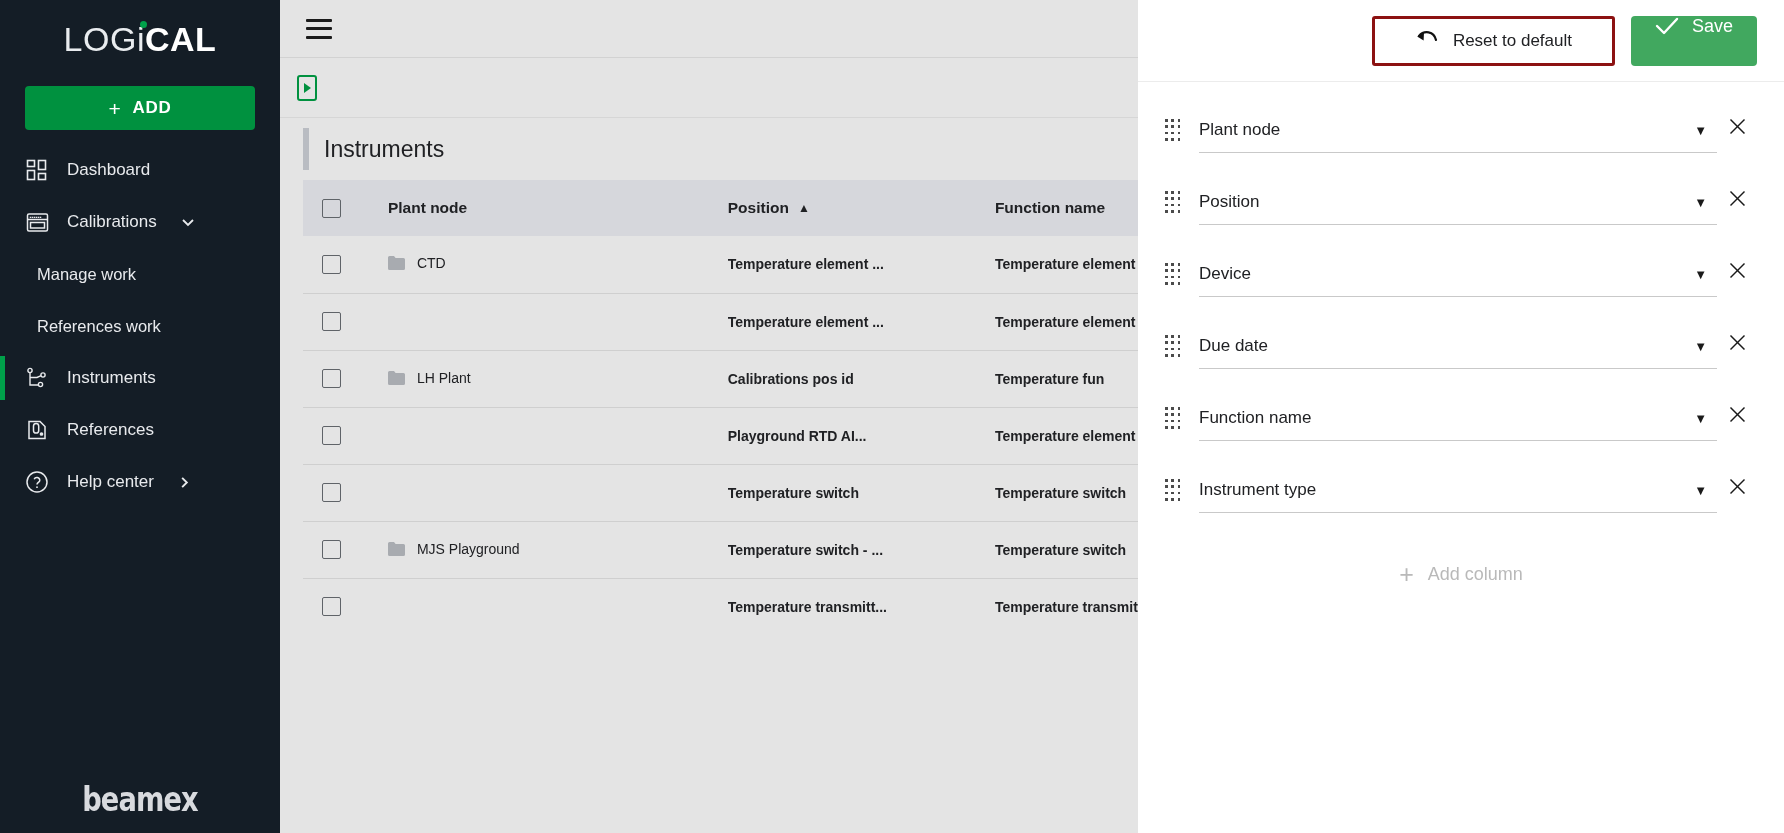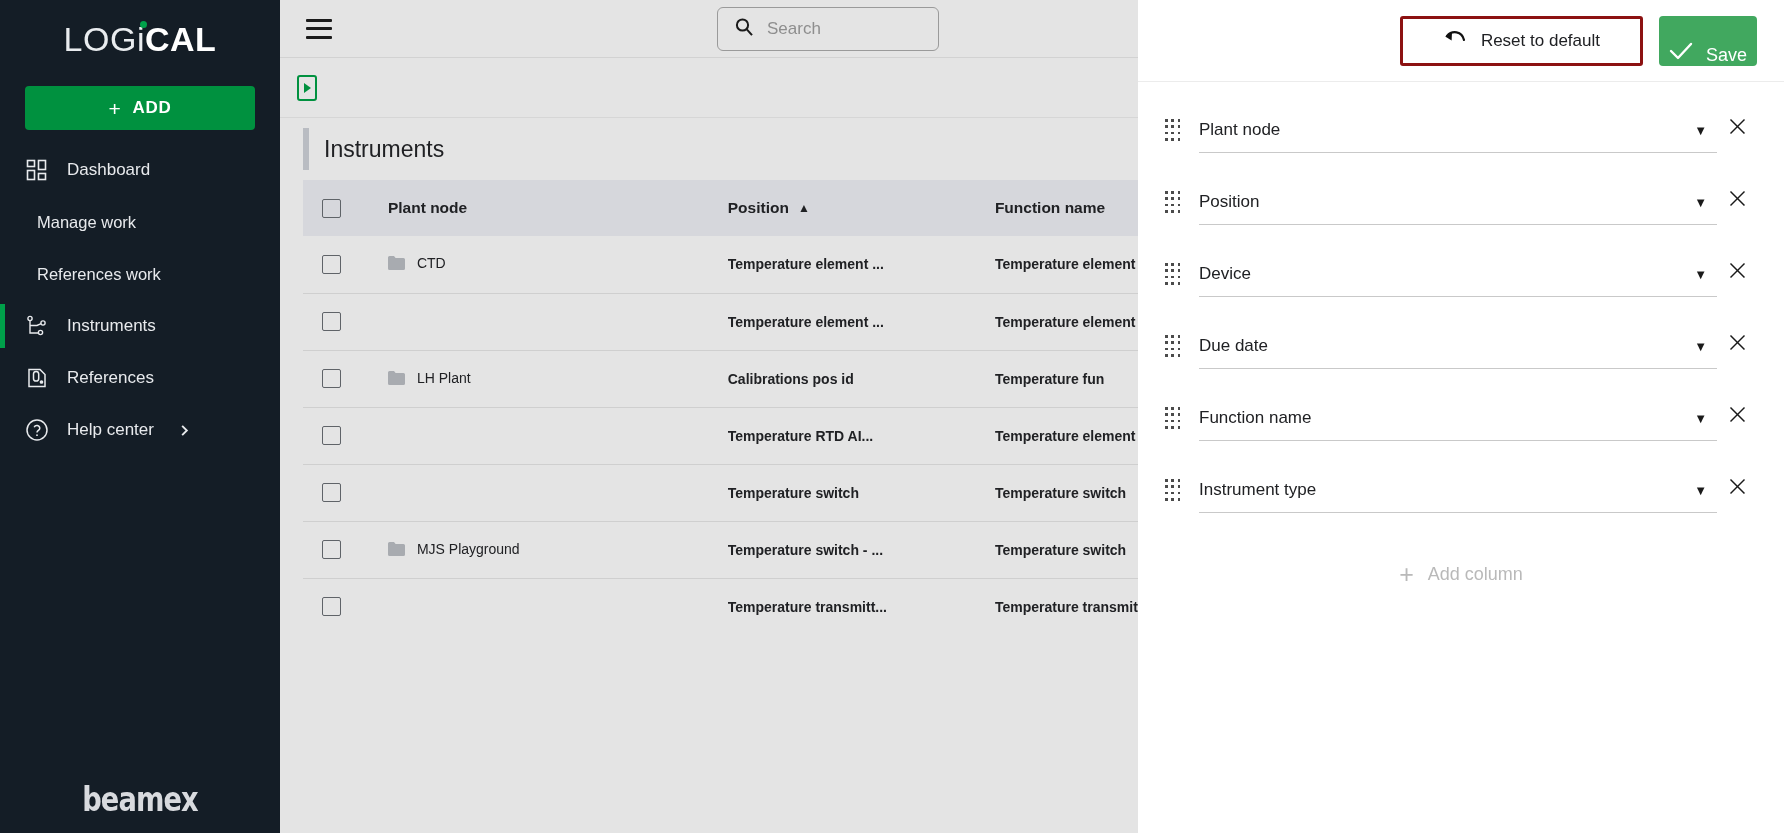--- a/index.html
+++ b/index.html
@@ -221,25 +221,25 @@
   .btn-reset {
     height: 50px; padding: 0 40px;
     background: #ffffff;
     border: 3px solid #8c1111;
     border-radius: 3px;
     display: flex; align-items: center; gap: 14px;
     font-size: 17px; color: #202124; cursor: pointer;
     font-family: "Liberation Sans", sans-serif;
   }
   .btn-save {
-    height: 50px; padding: 0 10px;
+    height: 50px; padding: 0 24px;
     background: #41a85f;
     border: none; border-radius: 4px;
     color: #fff; font-size: 18px;
-    display: flex; align-items: flex-end; gap: 13px;
+    display: flex; align-items: flex-start; gap: 13px;
     cursor: pointer;
     font-family: "Liberation Sans", sans-serif;
   }
   .col-list { padding: 26px 27px 0 27px; }
   .col-row {
     display: flex; align-items: flex-start;
     height: 72px;
   }
   .grip {
     width: 22px; height: 22px; flex: 0 0 22px;
@@ -300,20 +300,41 @@
           <svg width="22" height="22" viewBox="0 0 22 22" fill="none" stroke="#e8eaed" stroke-width="1.6">
             <rect x="1.5" y="1.5" width="7" height="6"></rect>
               <rect x="12.5" y="1.5" width="7" height="9"></rect>
             <rect x="1.5" y="11.5" width="7" height="9"></rect>
               <rect x="12.5" y="14.5" width="7" height="6"></rect>
           </svg>
         </span>
         <span>Dashboard</span>
       </div>
 
+      <div class="nav-item">
+        <span class="nav-icon">
+          <svg width="23" height="23" viewBox="0 0 23 23" fill="none" stroke="#e8eaed" stroke-width="1.5">
+            <rect x="1.5" y="3" width="20" height="17" rx="1.5"></rect>
+            <line x1="1.5" y1="8.5" x2="21.5" y2="8.5"></line>
+            <line x1="4.5" y1="5.7" x2="4.5" y2="7"></line>
+              <line x1="6.5" y1="5.7" x2="6.5" y2="7"></line>
+            <line x1="8.5" y1="5.7" x2="8.5" y2="7"></line>
+              <line x1="10.5" y1="5.7" x2="10.5" y2="7"></line>
+            <line x1="12.5" y1="5.7" x2="12.5" y2="7"></line>
+              <line x1="14.5" y1="5.7" x2="14.5" y2="7"></line>
+            <rect x="4.5" y="11.5" width="14" height="5.5"></rect>
+          </svg>
+        </span>
+        <span>Calibrations</span>
+        <span class="chev">
+          <svg width="16" height="16" viewBox="0 0 16 16" fill="none" stroke="#e8eaed" stroke-width="1.8">
+              <polyline points="3,6 8,11 13,6"></polyline>
+            </svg>
+        </span>
+      </div>
 
       <div class="nav-item sub">
         <span>Manage work</span>
       </div>
 
       <div class="nav-item sub">
         <span>References work</span>
       </div>
 
       <div class="nav-item active">
@@ -361,29 +382,20 @@
     <div class="beamex">beamex</div>
   </aside>
 
   <main class="main">
 
     <div class="topbar">
       <div class="hamburger">
         <span></span>
           <span></span>
           <span></span>
-      </div>
-      <div class="search-box">
-        <span>
-          <svg width="20" height="20" viewBox="0 0 20 20" fill="none" stroke="#1a1a1a" stroke-width="2">
-            <circle cx="8.5" cy="8" r="5.6"></circle>
-              <line x1="12.8" y1="12.3" x2="18" y2="18.2"></line>
-          </svg>
-        </span>
-        <input type="text" placeholder="Search" style="">
       </div>
     </div>
 
     <div class="toolbar-row">
       <div class="expand-btn">
         <span class="tri"></span>
       </div>
     </div>
 
     <div class="page-title-row">
@@ -446,21 +458,21 @@
             </td>
             <td class="col-position cell-trunc">Calibrations pos id</td>
             <td class="col-function cell-trunc">Temperature fun</td>
             <td class="col-device cell-trunc">Temp</td>
           </tr>
           <tr>
             <td>
                 <span class="cbx"></span>
               </td>
             <td class="col-plant"><span></span></td>
-            <td class="col-position cell-trunc">Temperature RTD AI...</td>
+            <td class="col-position cell-trunc">Playground RTD AI...</td>
             <td class="col-function cell-trunc">Temperature element ...</td>
             <td class="col-device cell-trunc">Temp</td>
           </tr>
           <tr>
             <td>
                 <span class="cbx"></span>
               </td>
             <td class="col-plant"><span></span></td>
             <td class="col-position cell-trunc">Temperature switch</td>
             <td class="col-function cell-trunc">Temperature switch</td>

